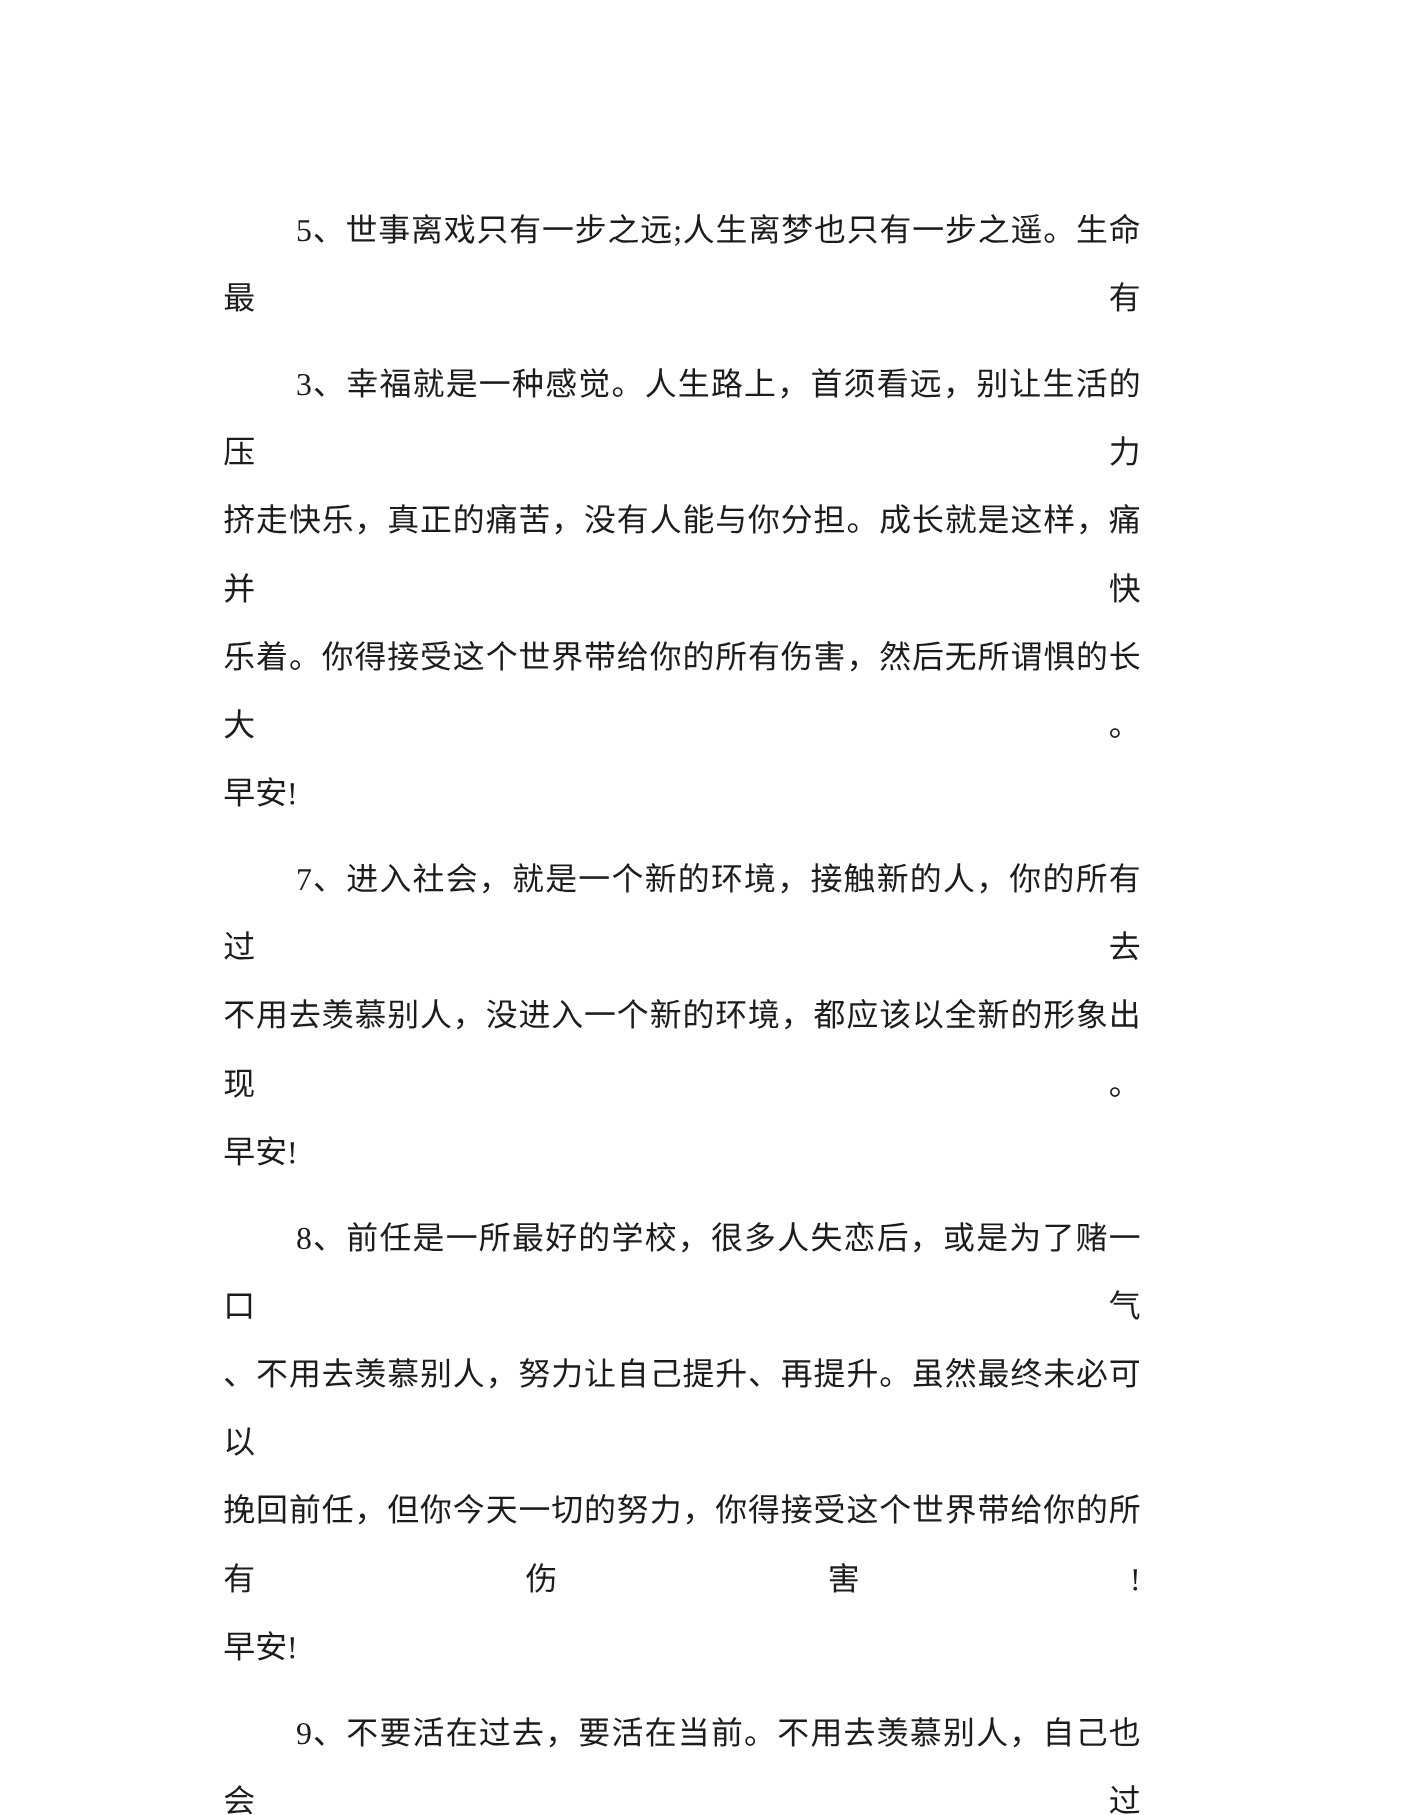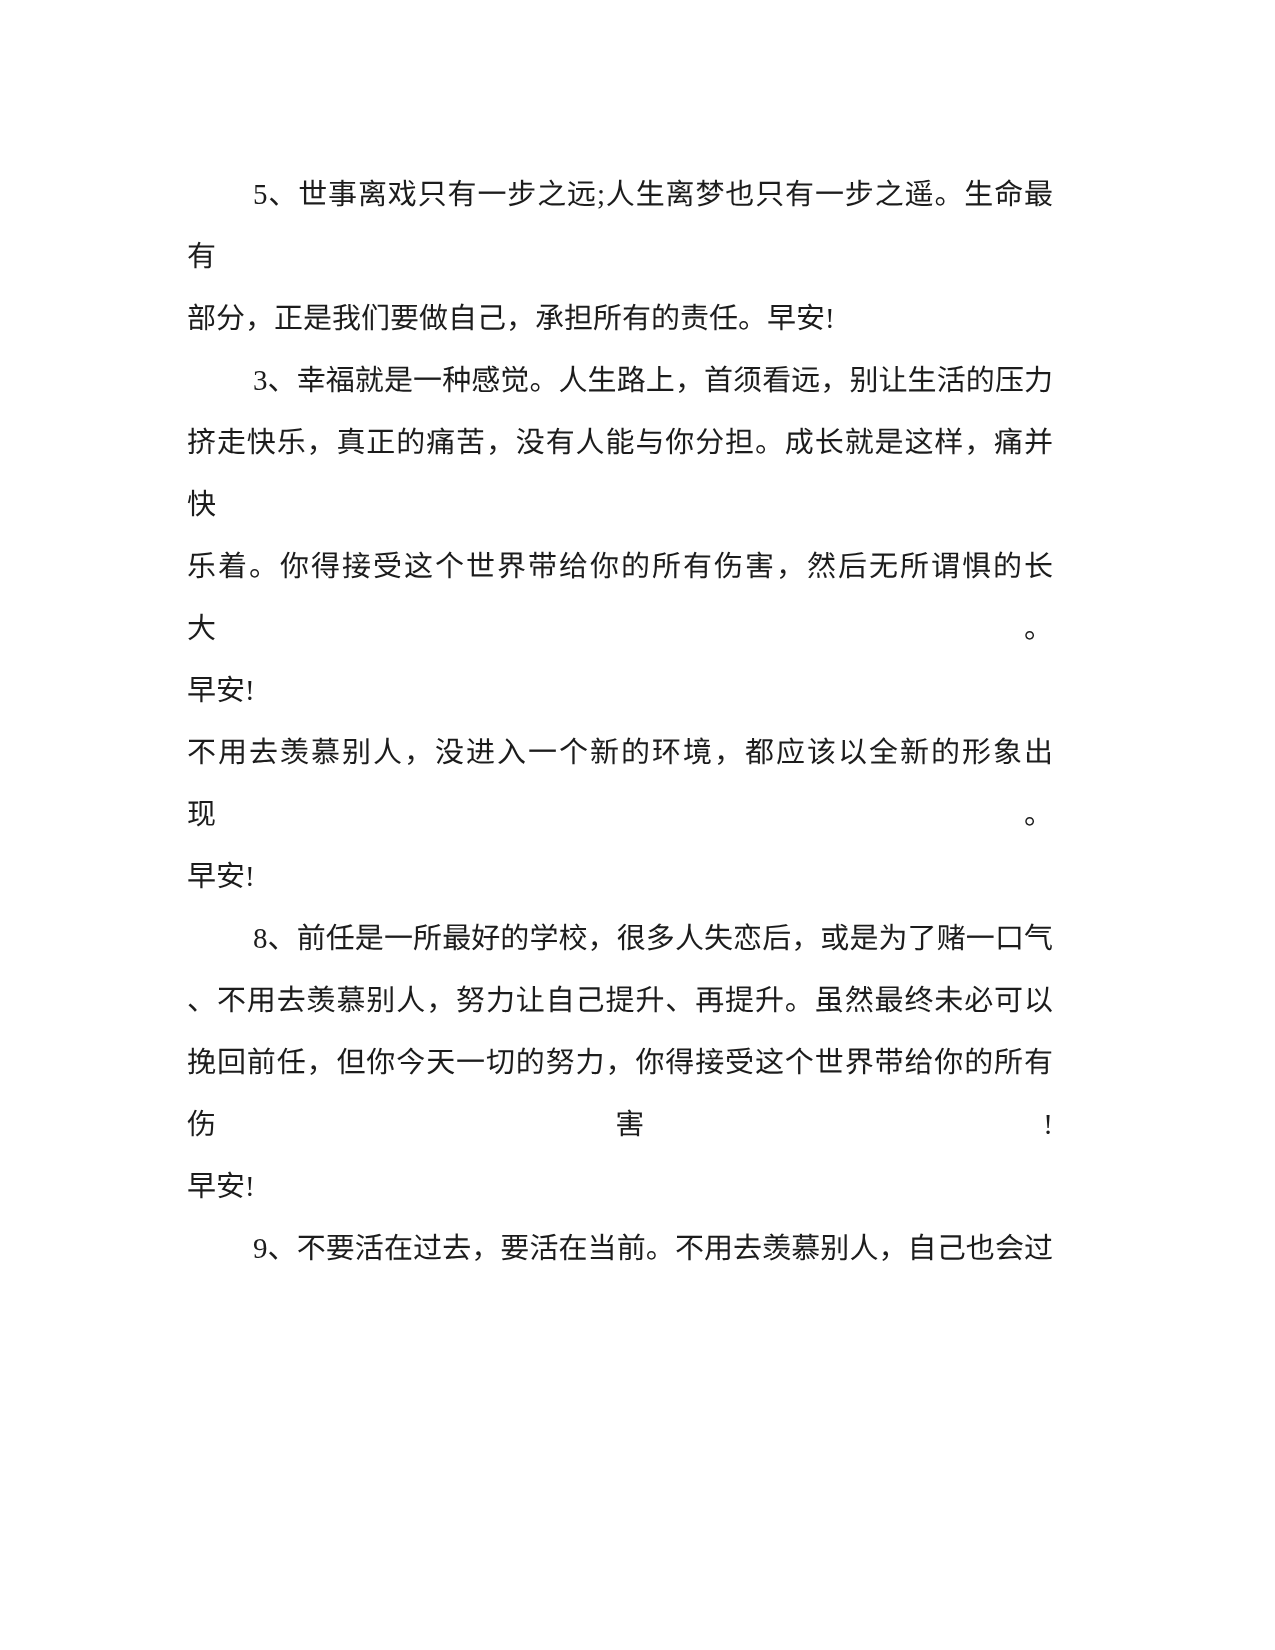--- a/index.html
+++ b/index.html
@@ -18,21 +18,21 @@
   .doc {
     position: absolute;
     left: 187px;
     top: 163px;
     width: 866px;
     color: #1c1c1c;
     font-size: 29px;
     line-height: 62px;
   }
   .para {
-    margin: 0;
+    margin: 16px;
     padding: 0;
   }
   .line {
     display: block;
     text-align: justify;
     text-justify: inter-character;
     white-space: normal;
   }
   
   .line.fill {
@@ -44,31 +44,31 @@
   }
 </style>
 </head>
 <body>
 
 <div class="page">
   <div class="doc">
 
     <p class="para">
       <span class="line indent fill">5、世事离戏只有一步之远;人生离梦也只有一步之遥。生命最有</span>
-      <span class="line">部分，正是我们要做自己，承担所有的责任。早安!</span>
     </p>
 
     <p class="para">
       <span class="line indent fill">3、幸福就是一种感觉。人生路上，首须看远，别让生活的压力</span>
       <span class="line fill">挤走快乐，真正的痛苦，没有人能与你分担。成长就是这样，痛并快</span>
       <span class="line fill">乐着。你得接受这个世界带给你的所有伤害，然后无所谓惧的长大。</span>
       <span class="line">早安!</span>
     </p>
 
     <p class="para">
+      <span class="line indent fill">7、进入社会，就是一个新的环境，接触新的人，你的所有过去</span>
       <span class="line fill">不用去羡慕别人，没进入一个新的环境，都应该以全新的形象出现。</span>
       <span class="line">早安!</span>
     </p>
 
     <p class="para">
       <span class="line indent fill">8、前任是一所最好的学校，很多人失恋后，或是为了赌一口气</span>
       <span class="line fill">、不用去羡慕别人，努力让自己提升、再提升。虽然最终未必可以</span>
       <span class="line fill">挽回前任，但你今天一切的努力，你得接受这个世界带给你的所有伤害!</span>
       <span class="line">早安!</span>
     </p>

